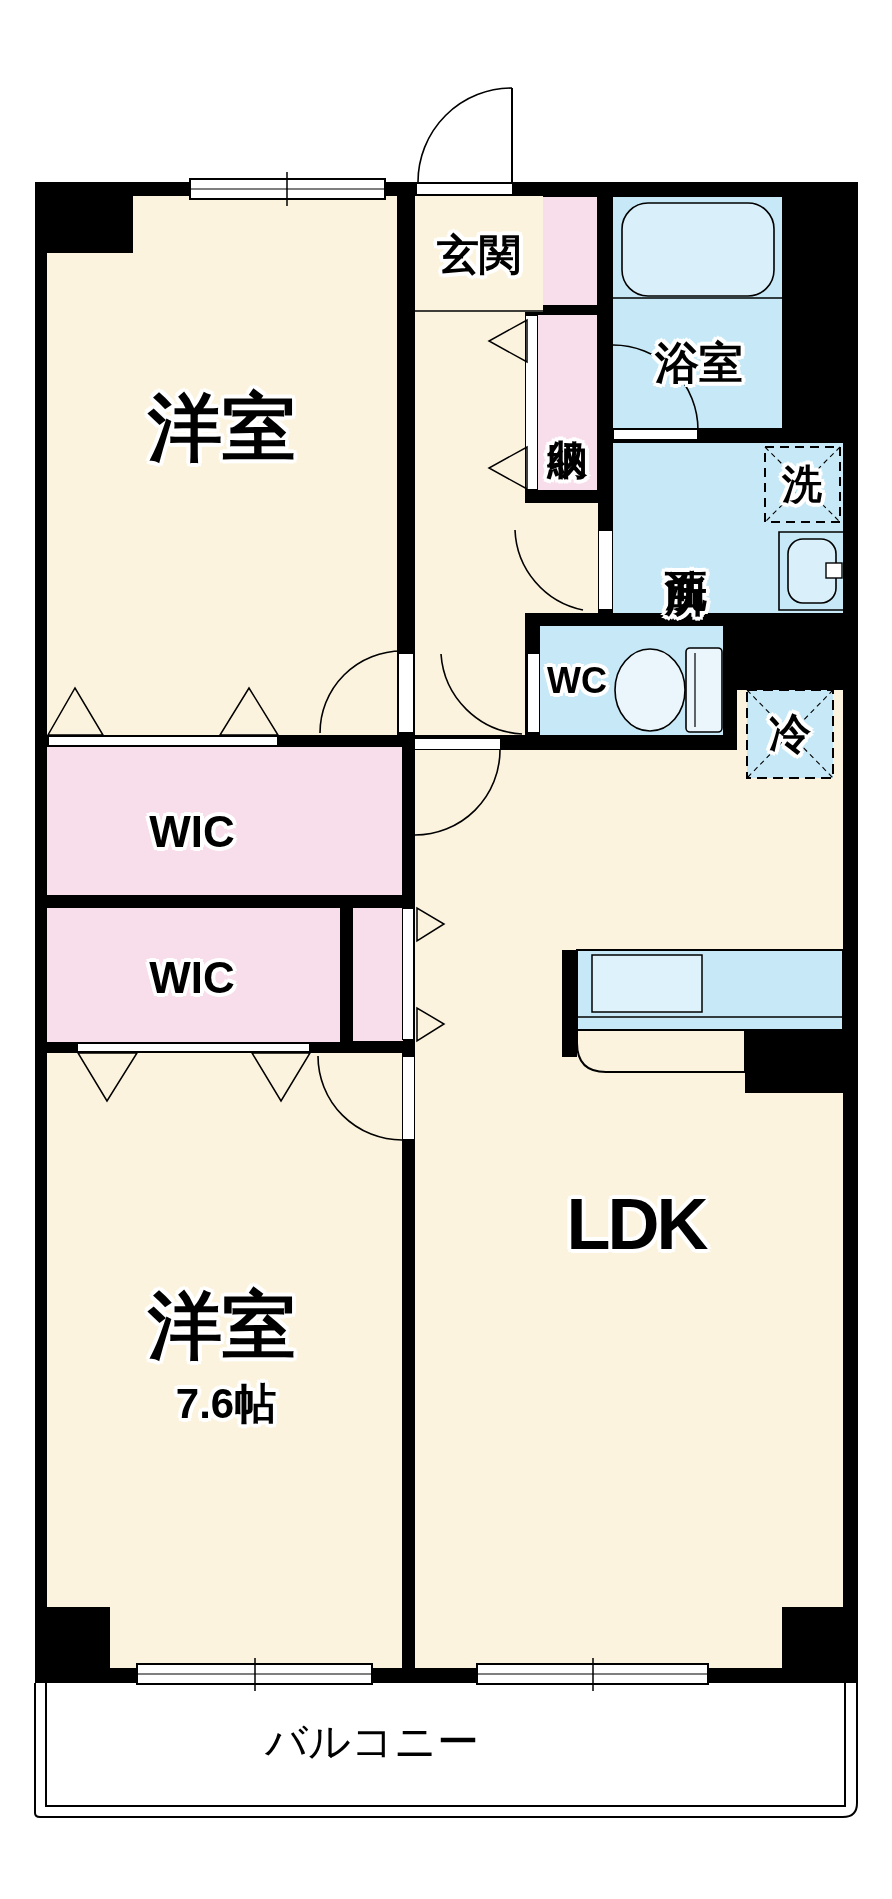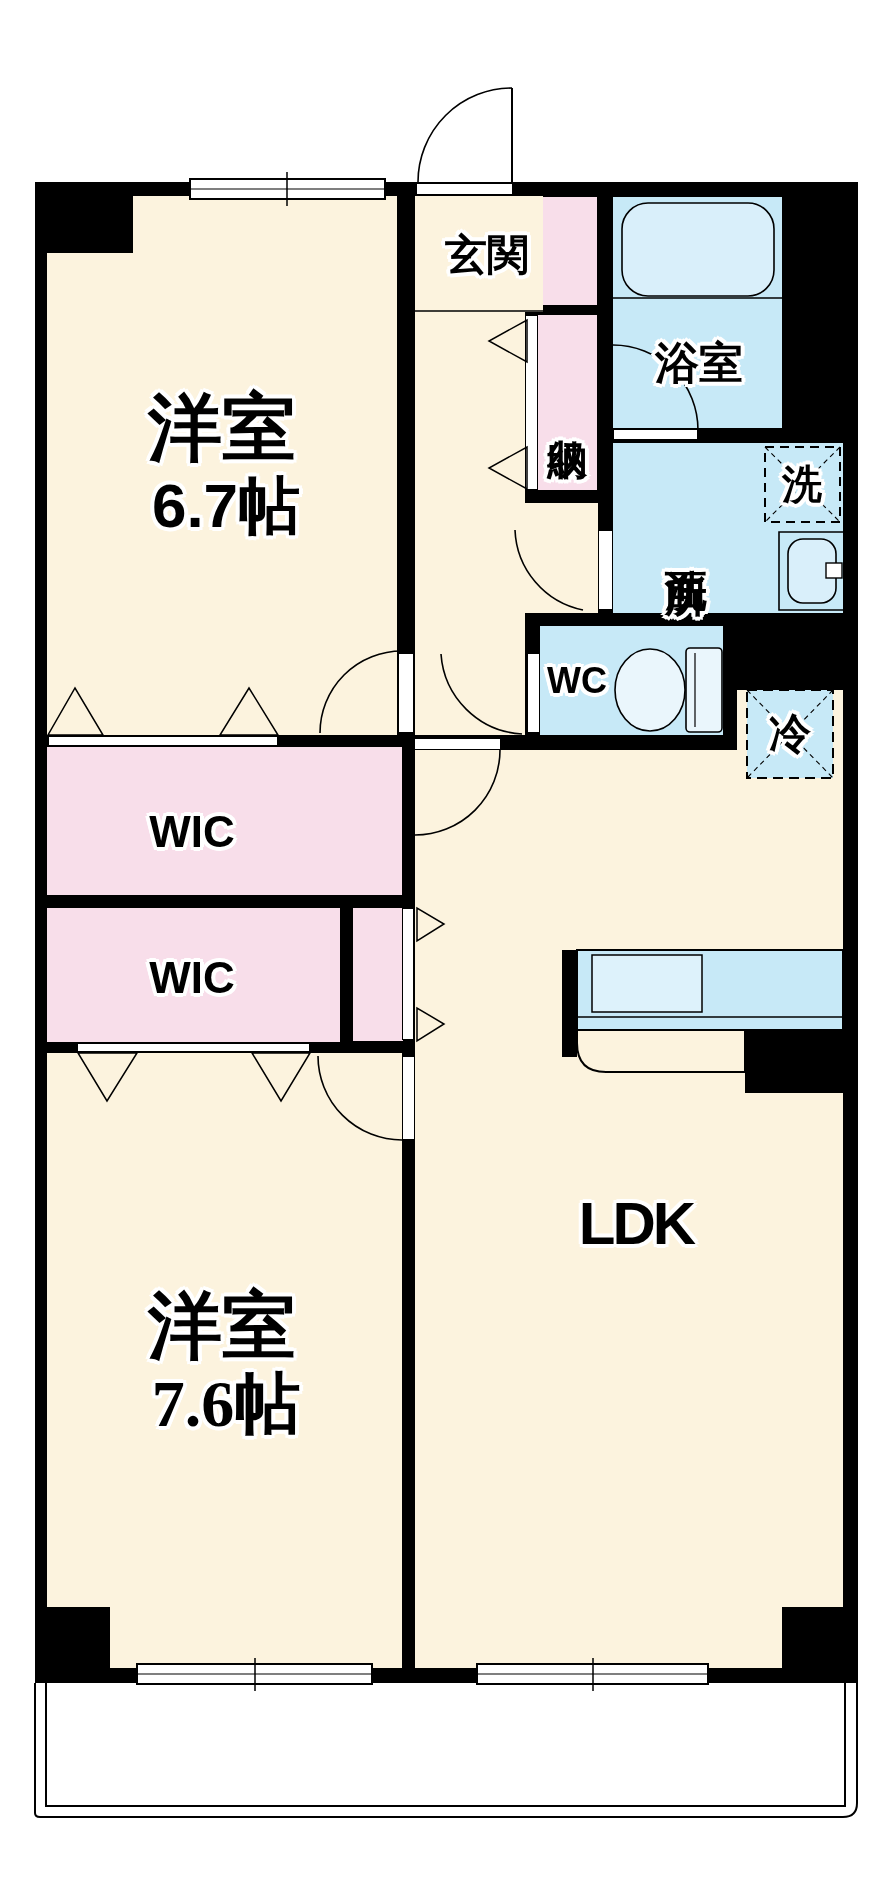--- a/index.html
+++ b/index.html
@@ -133,38 +133,38 @@
 
     <line x1="415" y1="311" x2="543" y2="311" stroke="#000" stroke-width="1.5"></line>
 
     <g fill="none" stroke="#000" stroke-width="2">
       <path d="M35,1683 V1813 Q35,1817 40,1817 H843 Q857,1817 857,1803 V1683"></path>
       <path d="M46,1683 V1806 H845 V1683"></path>
     </g>
   </svg>
 
   <div class="label" style="left:222px;top:428px;font-size:74px;">洋室</div>
-  <div class="label" style="left:226px;top:506px;font-size:62px;">6.7帖</div>
 
-  <div class="label" style="left:479px;top:255px;font-size:42px;margin-left:8px;">玄関</div>
+  <div class="label" style="left:479px;top:255px;font-size:42px;">玄関</div>
 
   <div class="label" style="left:699px;top:363px;font-size:44px;">浴室</div>
 
   <div class="label vtext" style="left:567px;top:409px;font-size:40px;">収納</div>
 
   <div class="label vtext" style="left:686px;top:539px;font-size:42px;">洗面所</div>
 
   <div class="label" style="left:802px;top:485px;font-size:40px;">洗</div>
 
   <div class="label" style="left:577px;top:681px;font-size:36px;">WC</div>
 
   <div class="label" style="left:790px;top:734px;font-size:42px;">冷</div>
 
   <div class="label" style="left:192px;top:832px;font-size:44px;">WIC</div>
   <div class="label" style="left:192px;top:978px;font-size:44px;">WIC</div>
 
-  <div class="label" style="left:636px;top:1224px;font-size:60px;letter-spacing:-3px;">LDK</div>
+  <div class="label" style="left:636px;top:1224px;font-size:72px;letter-spacing:-3px;">LDK</div>
 
   <div class="label" style="left:222px;top:1326px;font-size:74px;">洋室</div>
-  <div class="label" style="left:226px;top:1404px;font-size:66px;font-family:Liberation Serif, serif;">7.6帖</div>
+  <div class="label" style="left:226px;top:1404px;font-size:42px;">7.6帖</div>
 
+  <div class="label nohalo" style="left:372px;top:1742px;font-size:42px;font-weight:normal;">バルコニー</div>
 
 </div>
 
 </body></html>

